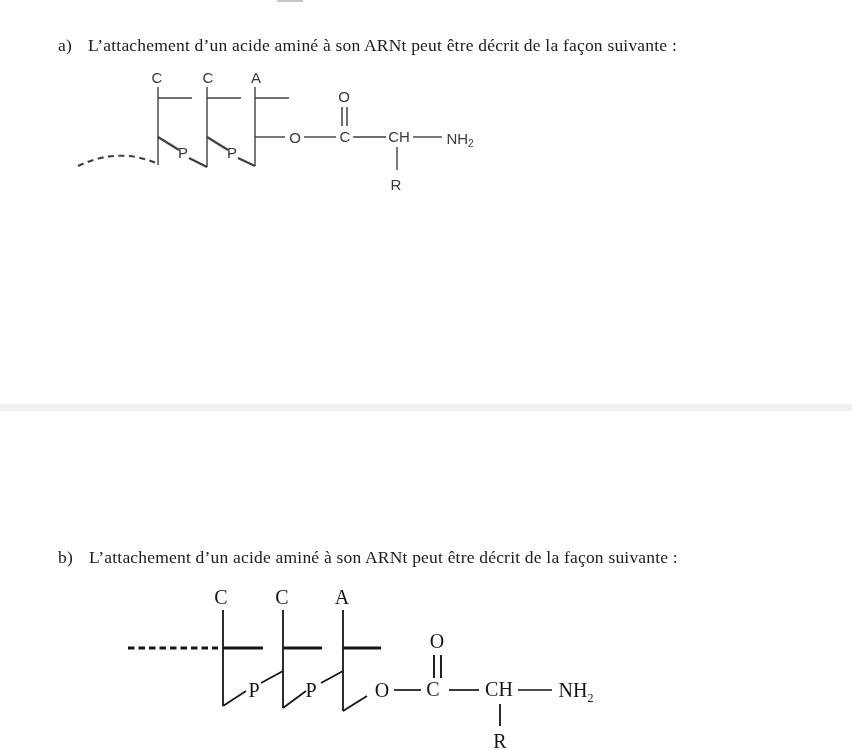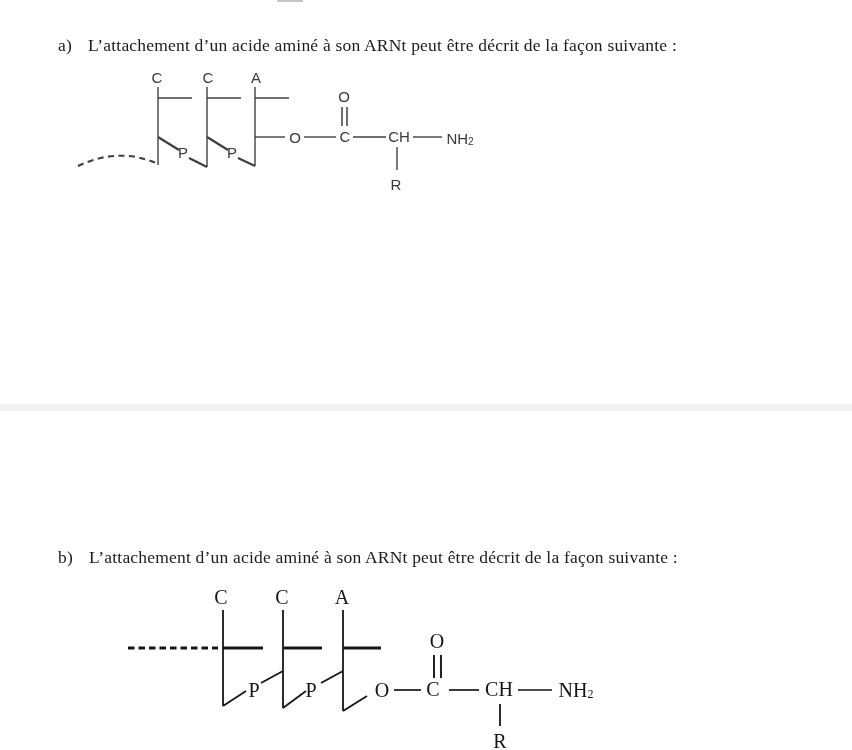--- a/index.html
+++ b/index.html
@@ -9,21 +9,21 @@
   }
   .headline{
     position:absolute;display:flex;align-items:baseline;
     font-size:17.5px;color:#1b1b1b;letter-spacing:0.2px;white-space:nowrap;
   }
   .headline .idx{margin-right:16px;}
   .linework{position:absolute;left:0;top:0;pointer-events:none;}
   .lbl{position:absolute;transform:translate(-50%,-50%);white-space:nowrap;line-height:1;}
   .la{font-family:"Liberation Sans", sans-serif;font-size:15px;color:#3a3a3a;}
   .lb{font-family:"Liberation Serif", serif;font-size:20px;color:#141414;}
-  .amine{display:flex;align-items:center;}
+  .amine{display:flex;align-items:flex-end;}
   .la .sub{font-size:10px;position:relative;top:3px;}
   .lb .sub{font-size:12px;position:relative;top:4px;}
   .separator{position:absolute;left:0;top:404px;width:852px;height:7px;background:#f1f1f4;}
   .edge-artifact{position:absolute;left:277px;top:0;width:26px;height:2px;background:#c6c6c9;}
 </style>
 </head>
 <body>
 
 <div class="edge-artifact"></div>
 

